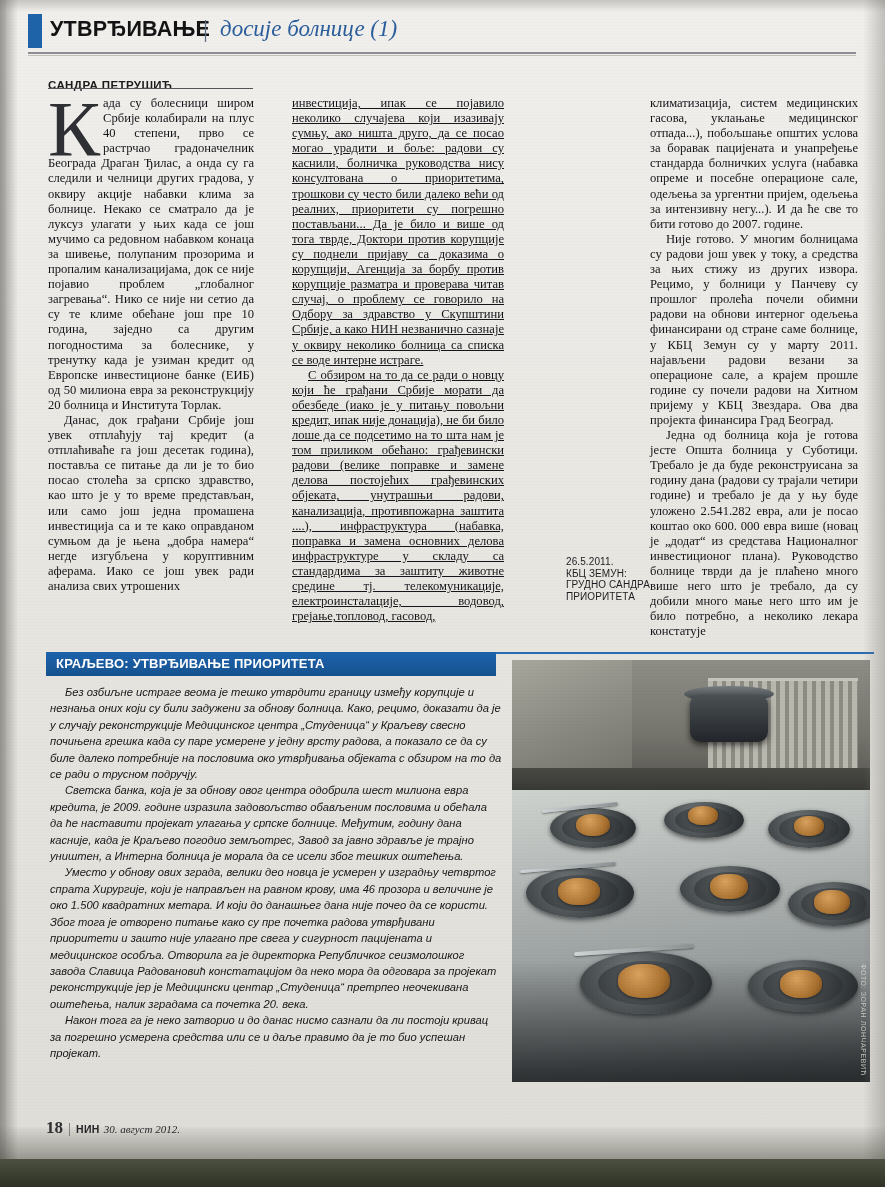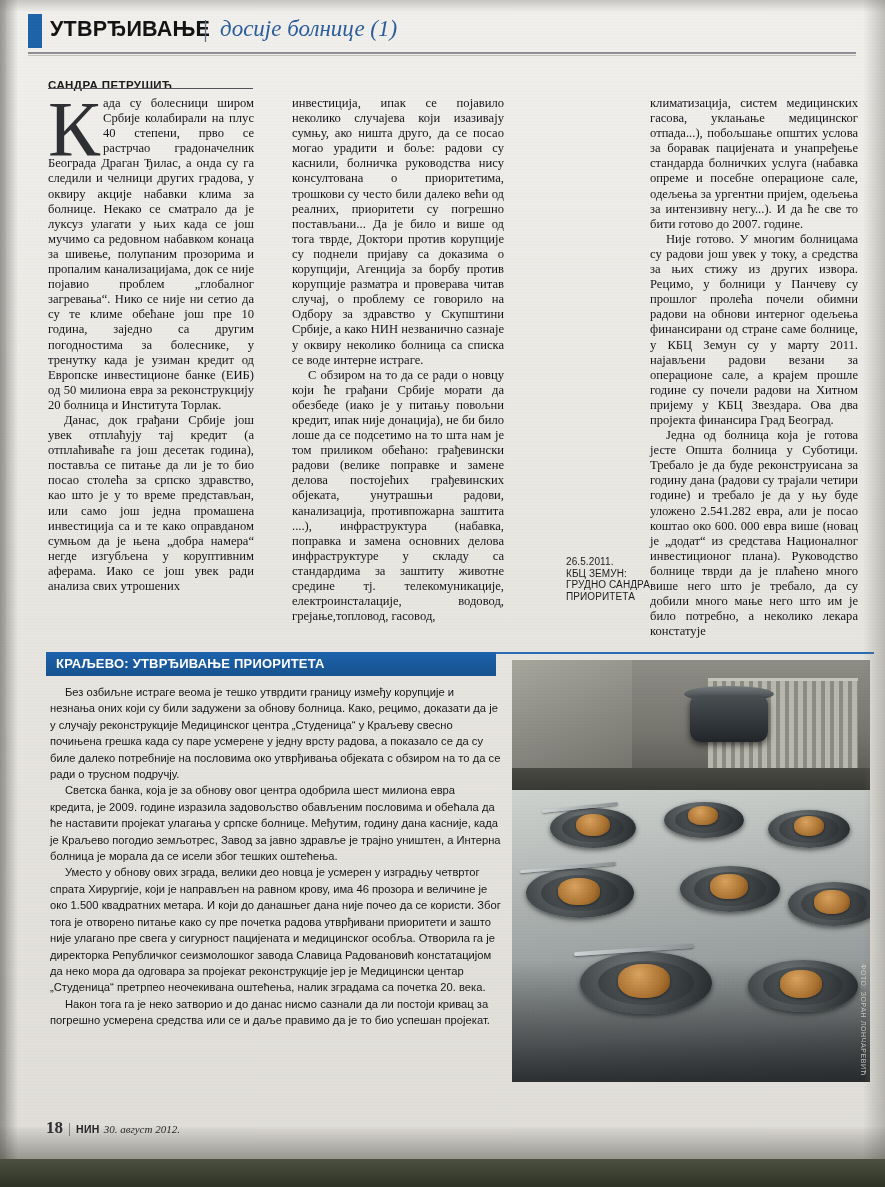--- a/index.html
+++ b/index.html
@@ -50,21 +50,21 @@
 
   
   .col{position:absolute;top:96px;
     font-size:12.6px;line-height:15.1px;
     text-align:justify;color:#15161a;
     font-family:"Liberation Serif",serif;
     hyphens:none;}
   .col p{margin:0;text-indent:16px;}
   .col p.first{text-indent:0;}
   #col1{left:48px;width:206px;}
-  #col2{left:292px;width:212px;}
+  #col2{left:292px;width:212px;text-decoration:underline;}
   #col3{left:650px;width:208px;}
 
   .dropcap{
     float:left;
     font-family:"Liberation Serif",serif;
     font-size:78px;line-height:62px;
     margin:2px 3px -4px 0;
     color:#2f3034;font-weight:normal;
   }
 
@@ -77,21 +77,21 @@
   .sidebar{position:absolute;left:46px;top:652px;width:828px;height:430px;}
   .sb-banner{position:absolute;left:0;top:0;width:450px;height:24px;
     background:linear-gradient(180deg,#1d63ad,#17528f);}
   .sb-banner-title{position:absolute;left:10px;top:4px;
     font-family:"Liberation Sans",sans-serif;font-weight:bold;font-size:13px;
     color:#ffffff;letter-spacing:.2px;}
   .sb-topline{position:absolute;left:0;top:0;width:828px;height:2px;background:#2a6cb3;}
   .sb-text{position:absolute;left:4px;top:32px;width:452px;
     font-family:"Liberation Sans",sans-serif;
     font-size:11.2px;line-height:16.4px;color:#161719;text-align:left;}
-  .sb-text p{margin:0 0 0 0;text-indent:15px;}
+  .sb-text p{margin:0 0 0 0;text-indent:15px;font-style:italic;}
 
   
   .photo{position:absolute;left:512px;top:660px;width:358px;height:422px;
     overflow:hidden;background:#18191d;}
   .ph-wall{position:absolute;left:0;top:0;width:358px;height:120px;
     background:linear-gradient(180deg,#8e8d86,#76756e 60%,#5b5a54);}
   .ph-wall2{position:absolute;left:0;top:0;width:120px;height:130px;
     background:linear-gradient(160deg,#a8a79e,#6e6d66);}
   .ph-rad{position:absolute;left:196px;top:18px;width:150px;height:96px;
     background:repeating-linear-gradient(90deg,#b9b8af 0 5px,#8d8c84 5px 9px);

